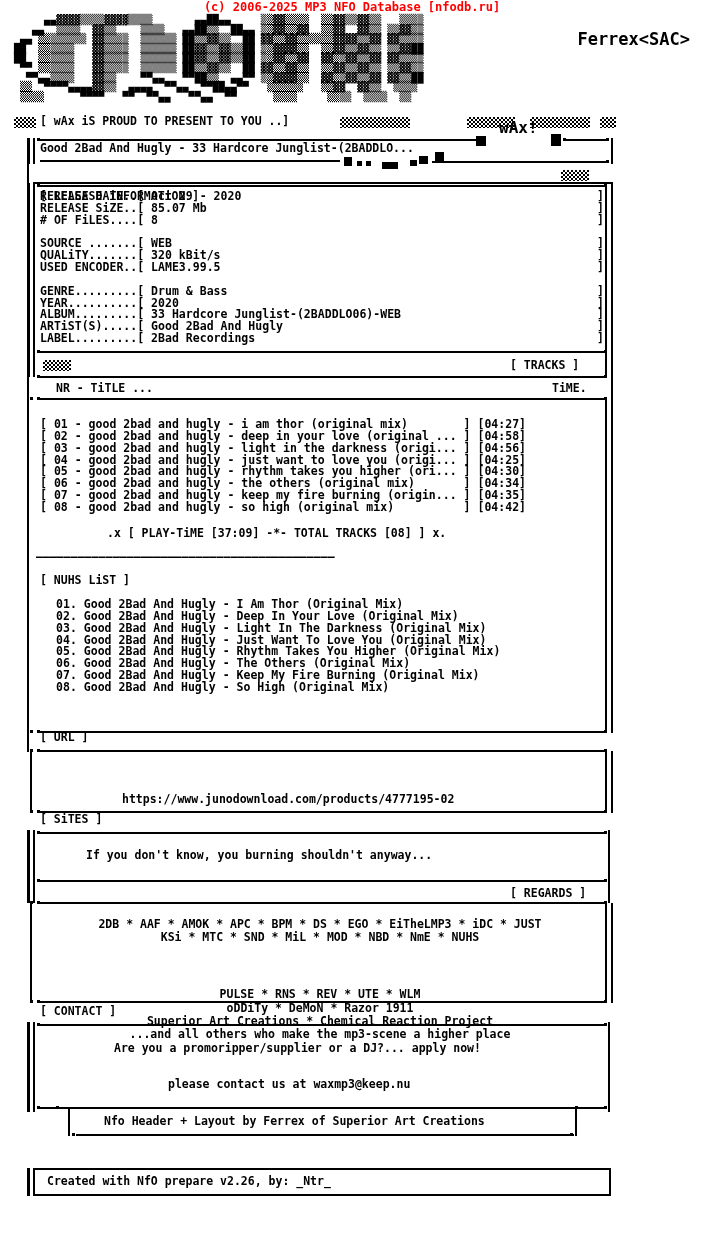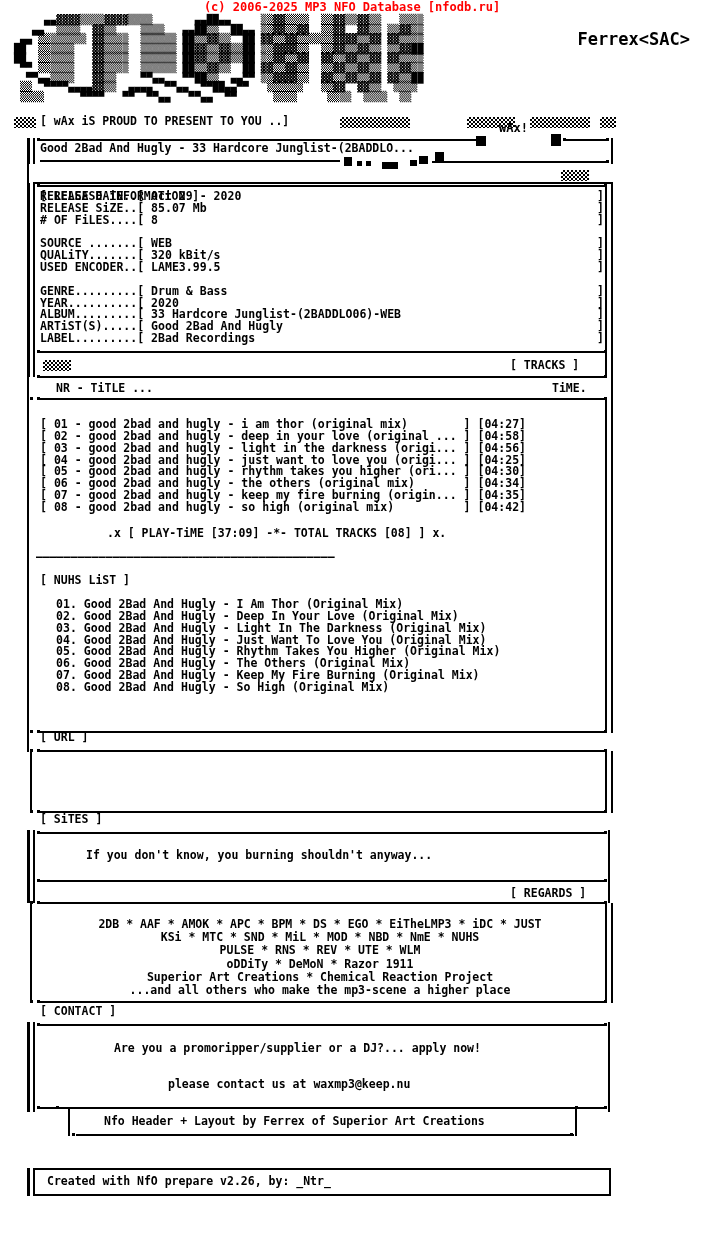--- a/index.html
+++ b/index.html
@@ -30,21 +30,21 @@
     color:#000;
     position:absolute;
     left:8px;top:0;
   }
   .credit{
     position:absolute;right:14px;top:18px;
     font-size:17px;line-height:12px;font-weight:bold;
   }
   .waxtag{
     position:absolute;left:499px;top:122px;
-    font-size:12px;line-height:12px;font-weight:bold;
+    font-size:16px;line-height:12px;font-weight:bold;
   }
   
   pre.m{
     margin:0;
     font-family:"DejaVu Sans Mono","Liberation Mono",monospace;
     font-size:11.5px;
     line-height:11.85px;
     letter-spacing:0.02px;
     white-space:pre;
     color:#000;
@@ -217,20 +217,21 @@
 
   <div class="vline" style="left:27px;top:732px;height:20px;"></div>
   <div class="sect-label" style="left:40px;top:732px;">[ URL ]</div>
   <div class="hline" style="left:40px;top:750px;width:565px;"></div>
   <div class="dot" style="left:30px;top:749px;"></div>
   <div class="dot" style="left:37px;top:749px;"></div>
   <div class="dot" style="left:604px;top:749px;"></div>
   <div class="vline" style="left:30px;top:751px;height:62px;"></div>
   <div class="vline" style="left:605px;top:751px;height:62px;"></div>
   <div class="vline" style="left:611px;top:751px;height:62px;"></div>
+  <div class="txt" style="left:122px;top:794px;">https://www.junodownload.com/products/4777195-02</div>
   <div class="hline" style="left:40px;top:811px;width:565px;"></div>
   <div class="dot" style="left:30px;top:810px;"></div>
   <div class="dot" style="left:37px;top:810px;"></div>
   <div class="dot" style="left:604px;top:810px;"></div>
 
   <div class="sect-label" style="left:40px;top:814px;">[ SiTES ]</div>
   <div class="vline3" style="left:27px;top:830px;height:58px;"></div>
   <div class="vline" style="left:33px;top:830px;height:58px;"></div>
   <div class="hline" style="left:40px;top:832px;width:565px;"></div>
   <div class="dot" style="left:37px;top:831px;"></div>
@@ -248,21 +249,21 @@
   <div class="hline" style="left:40px;top:902px;width:565px;"></div>
   <div class="dot" style="left:30px;top:901px;"></div>
   <div class="dot" style="left:37px;top:901px;"></div>
   <div class="dot" style="left:604px;top:901px;"></div>
   <div class="vline" style="left:30px;top:903px;height:100px;"></div>
   <div class="vline" style="left:605px;top:903px;height:100px;"></div>
   <div class="vline" style="left:611px;top:903px;height:100px;"></div>
   <div id="regards-body" style="position:absolute;left:0;top:918px;width:640px;">
       <div class="txt" style="position: static; text-align: center; width: 640px; line-height: 13.2px;">2DB * AAF * AMOK * APC * BPM * DS * EGO * EiTheLMP3 * iDC * JUST</div>
       <div class="txt" style="position: static; text-align: center; width: 640px; line-height: 13.2px;">KSi * MTC * SND * MiL * MOD * NBD * NmE * NUHS</div>
-      <div class="txt" style="position: static; text-align: center; width: 640px; line-height: 13.2px;">PULSE * RNS * REV * UTE * WLM</div>
+      <div class="txt" style="position: static; text-align: center; width: 640px; line-height: 13.2px; margin-top: 44px;">PULSE * RNS * REV * UTE * WLM</div>
       <div class="txt" style="position: static; text-align: center; width: 640px; line-height: 13.2px;">oDDiTy * DeMoN * Razor 1911</div>
       <div class="txt" style="position: static; text-align: center; width: 640px; line-height: 13.2px;">Superior Art Creations * Chemical Reaction Project</div>
       <div class="txt" style="position: static; text-align: center; width: 640px; line-height: 13.2px;">...and all others who make the mp3-scene a higher place</div>
     </div>
   <div class="hline" style="left:40px;top:1001px;width:565px;"></div>
   <div class="dot" style="left:30px;top:1000px;"></div>
   <div class="dot" style="left:37px;top:1000px;"></div>
   <div class="dot" style="left:604px;top:1000px;"></div>
 
   <div class="sect-label" style="left:40px;top:1006px;">[ CONTACT ]</div>

